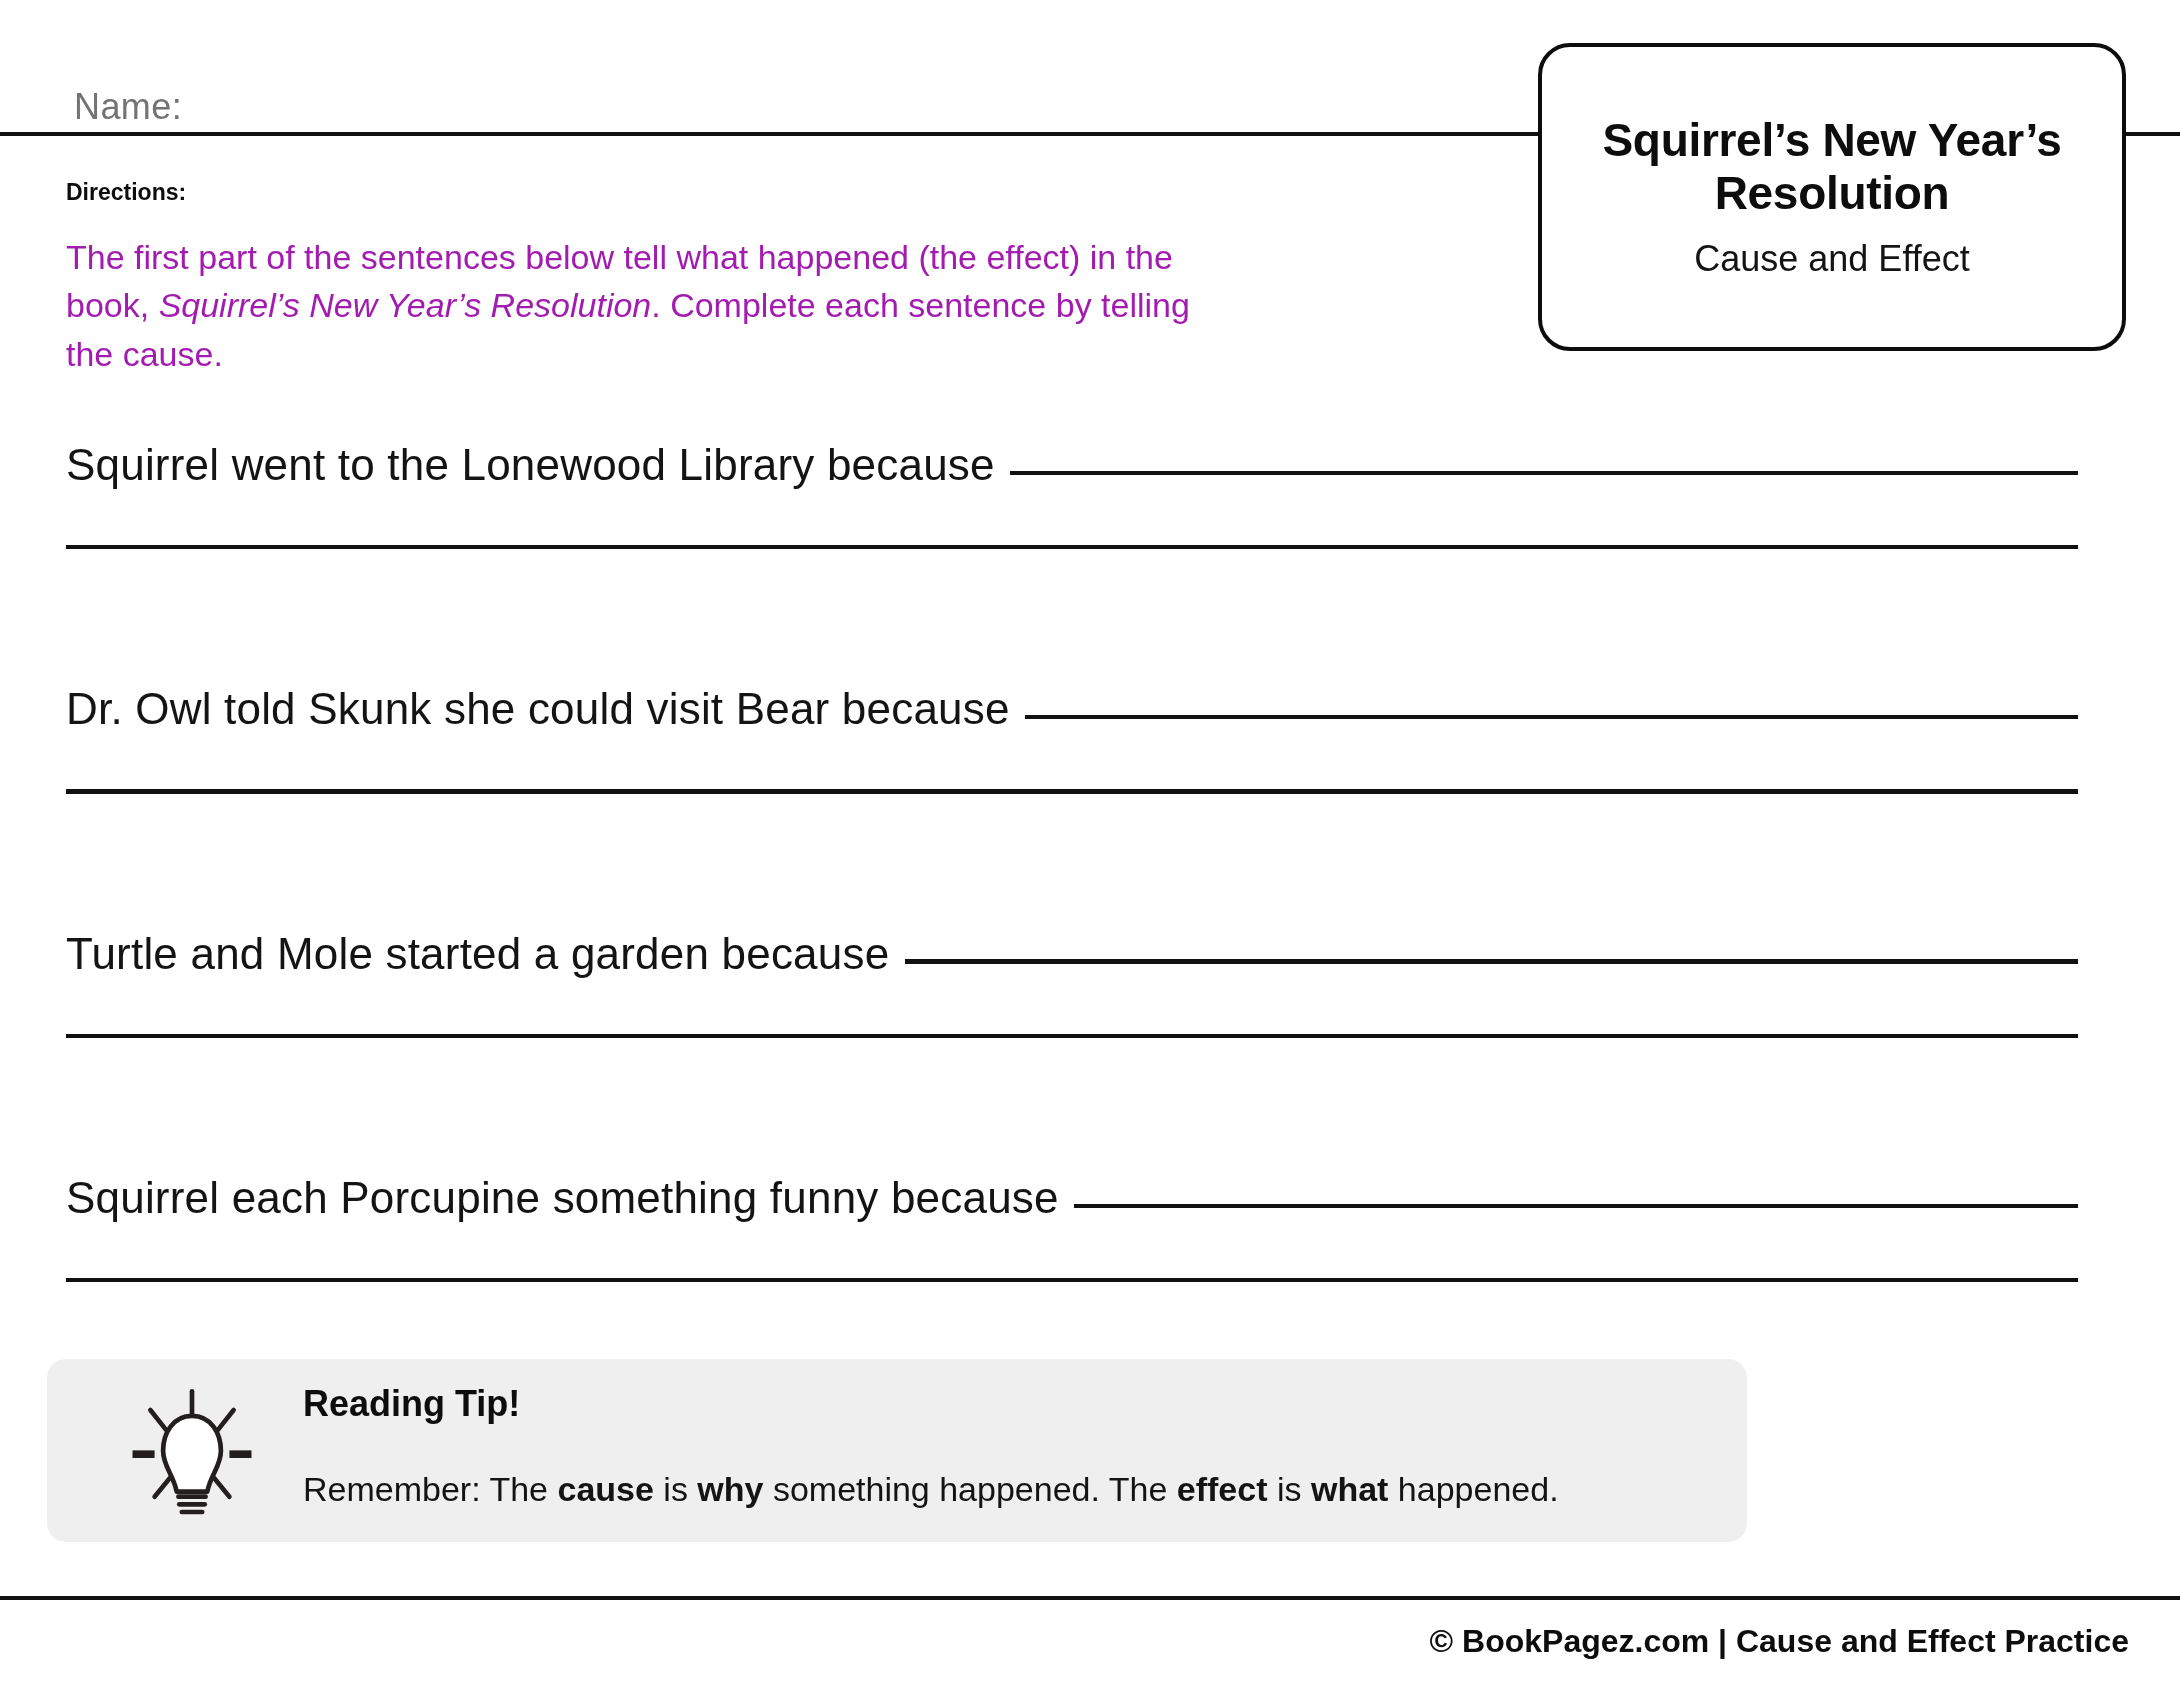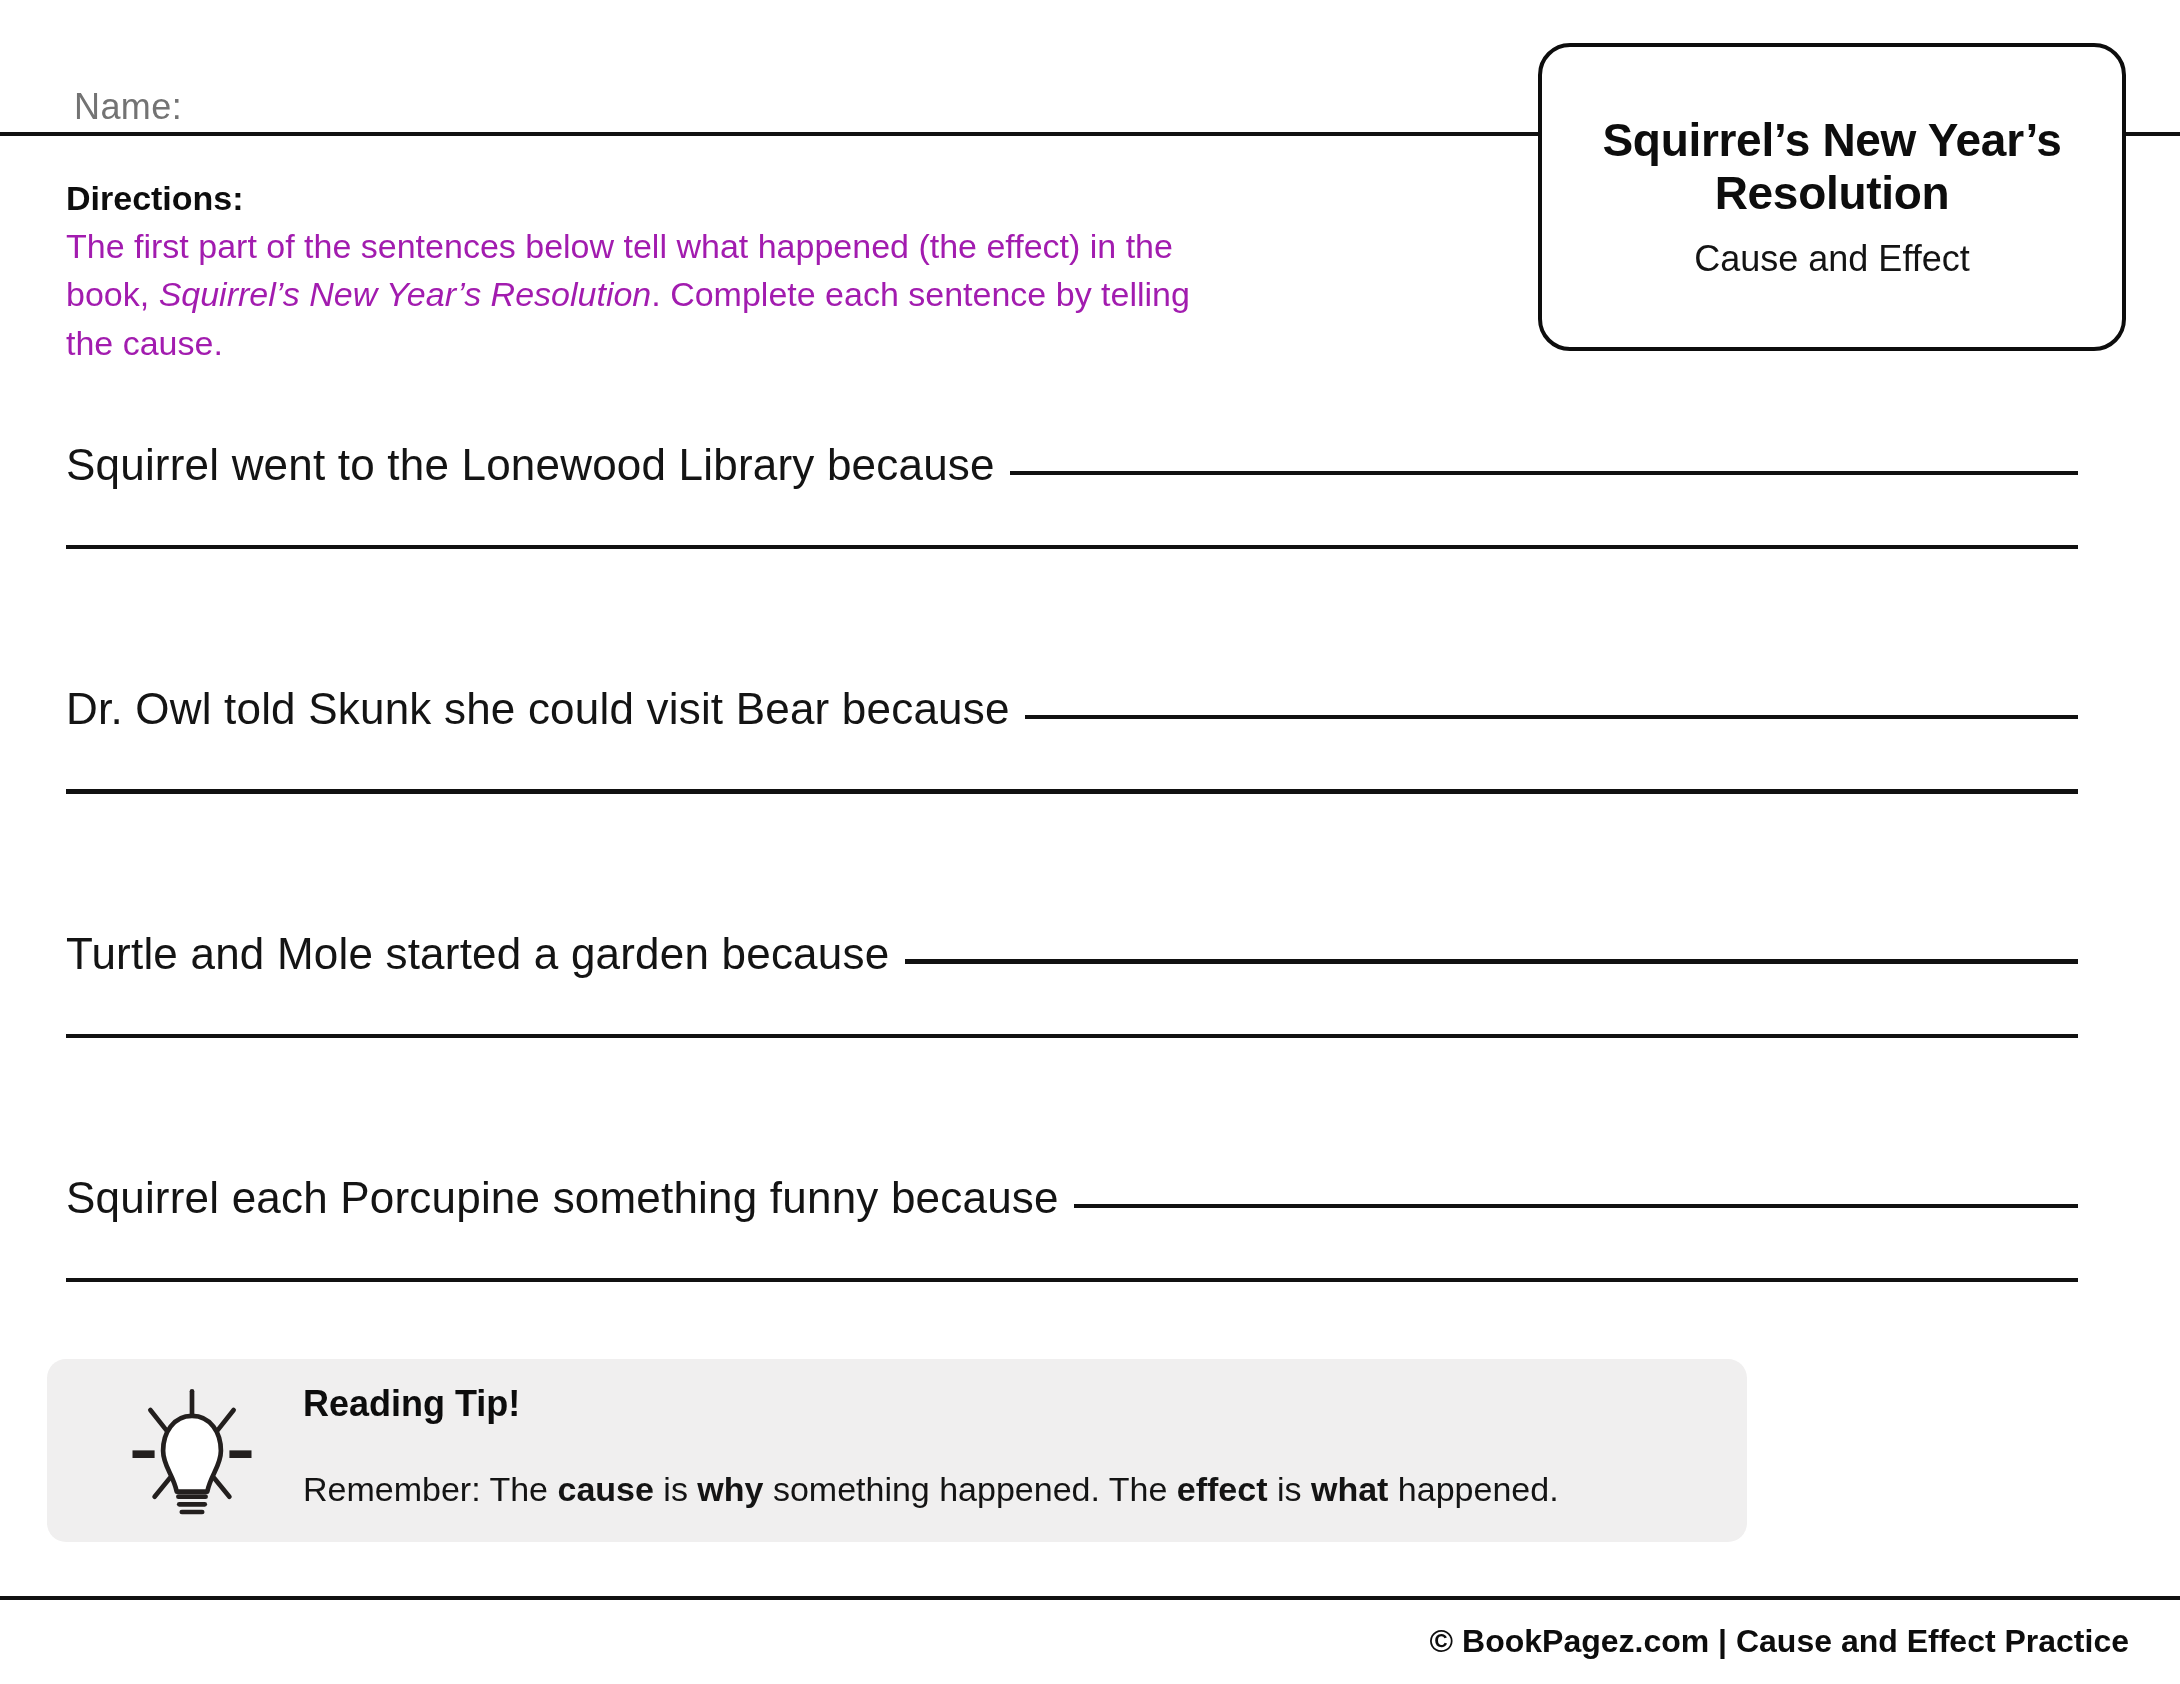--- a/index.html
+++ b/index.html
@@ -70,24 +70,24 @@
   }
 
   
   .directions-block {
     position: absolute;
     left: 66px;
     top: 179px;
     width: 1423px;
   }
   .directions-heading {
-    font-size: 34px;
-    font-weight: bold;
-    color: #0d0d0d;
-    margin-bottom: 4px;
+    font-size: 23px;
+    font-weight: bold;
+    color: #0d0d0d;
+    margin-bottom: 27px;
   }
   .directions-body {
     font-size: 34px;
     line-height: 1.42;
     color: #a21caf;
   }
   .directions-body .bookname {
     font-style: italic;
   }
 

